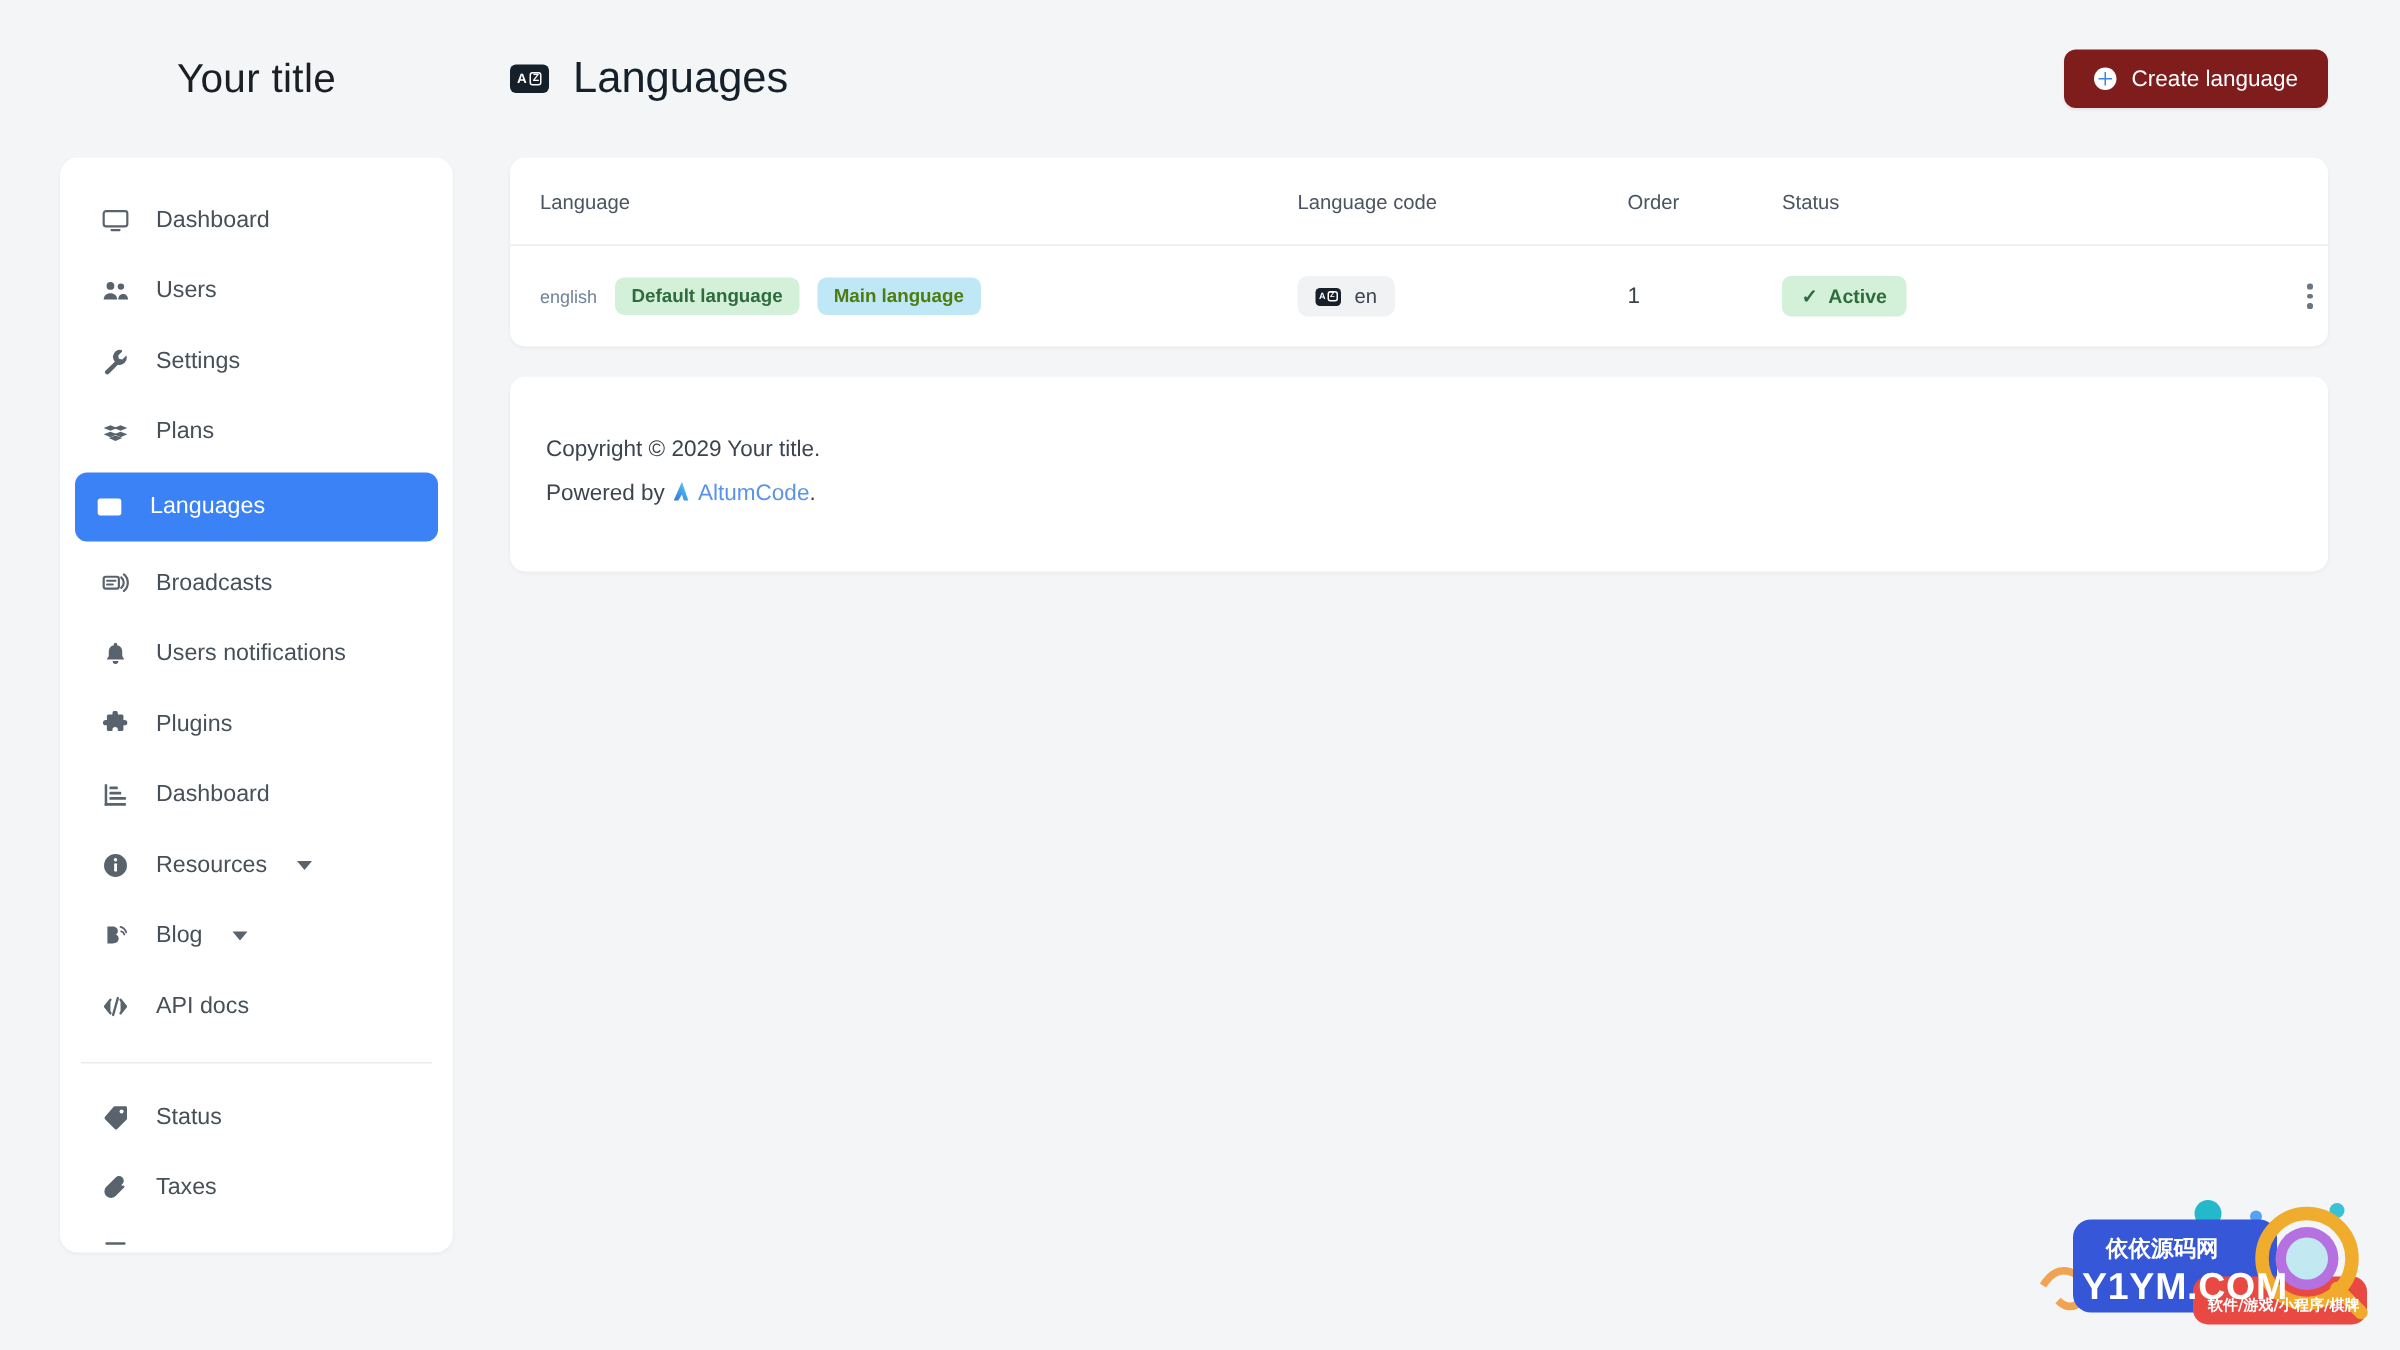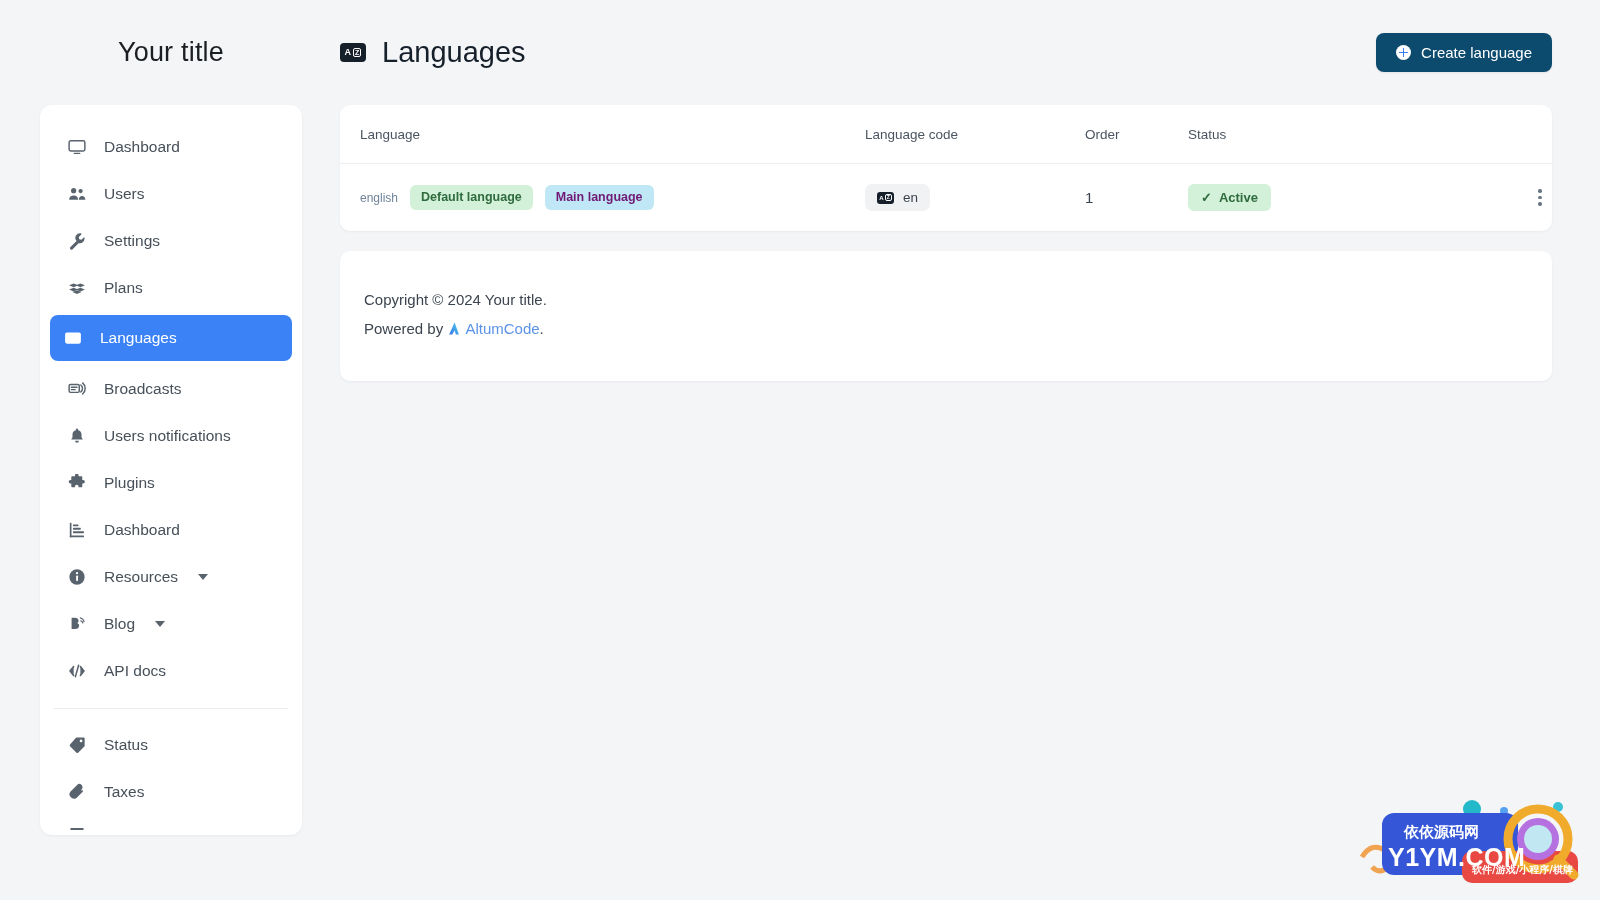--- a/index.html
+++ b/index.html
@@ -59,21 +59,21 @@
   .lang-glyph {
     width: 26px; height: 19px; background: #16202b; border-radius: 4px;
     display: flex; align-items: center; justify-content: center;
     gap: 2px; color: #fff; font-size: 9px; font-weight: 700; line-height: 1;
   }
   .lang-glyph .z { border: 1px solid #fff; border-radius: 2px;
                    padding: 0 1px; font-size: 7px; }
   .spacer { flex: 1; }
   .btn-create {
     display: inline-flex; align-items: center; gap: 10px;
-    background: #0c4a6e; color: #fff; border: none; border-radius: 8px;
+    background: #7f1d1d; color: #fff; border: none; border-radius: 8px;
     height: 39px; padding: 0 20px; font-size: 15px; cursor: pointer;
     font-family: "Liberation Sans", sans-serif;
     box-shadow: 0 1px 2px rgba(16,24,40,.08);
   }
   .plus-circle {
     width: 15px; height: 15px; border-radius: 50%; background: #fff;
     position: relative; flex: 0 0 15px;
   }
   .plus-circle::before, .plus-circle::after {
     content: ""; position: absolute; background: #3b82f6;
@@ -101,21 +101,21 @@
   th.c-lang { padding-left: 20px; }
 
   .cell-lang { display: flex; align-items: center; gap: 12px; }
   .lang-link { color: #6f8399; font-size: 12px; text-decoration: none; cursor: pointer; }
   .pill {
     display: inline-flex; align-items: center; border-radius: 6px;
     font-size: 12.5px; font-weight: 700; padding: 6px 11px; line-height: 1;
     white-space: nowrap;
   }
   .pill-green { background: #d3f0d8; color: #2f6b3e; }
-  .pill-blue  { background: #bfe7f5; color: #701a75; text-align: center; }
+  .pill-blue  { background: #bfe7f5; color: #4d7c0f; text-align: center; }
   .pill-status {
     background: #d3f0d8; color: #2e6b3d; gap: 7px; padding: 7px 13px;
     font-size: 13px;
   }
   .check { font-size: 13px; line-height: 1; }
   .code-chip {
     display: inline-flex; align-items: center; gap: 9px;
     background: #f1f2f4; border-radius: 7px; padding: 6px 12px;
     font-size: 13.5px; color: #3c454f;
   }
@@ -355,21 +355,21 @@
                   <i></i>
                   <i></i>
                 </div>
               </td>
             </tr>
           </tbody>
       </table>
     </div>
 
     <div class="card footer-card">
-      <div class="foot-line">Copyright © 2024 Your title.</div>
+      <div class="foot-line">Copyright © 2029 Your title.</div>
       <div class="foot-line">
         <span>Powered by </span><span class="altum-mark">
           <svg width="16" height="15" viewBox="0 0 16 15">
             <defs>
               <linearGradient id="ag" x1="0" y1="1" x2="1" y2="0">
                 <stop offset="0" stop-color="#2f6fe0"></stop>
                   <stop offset="1" stop-color="#5ad7f2"></stop>
               </linearGradient>
             </defs>
             <path d="M7.6 1.2 L11.9 13.6 L8.9 13.6 L7.6 9.6 L5.2 13.6 L2.2 13.6 Z" fill="url(#ag)"></path>

